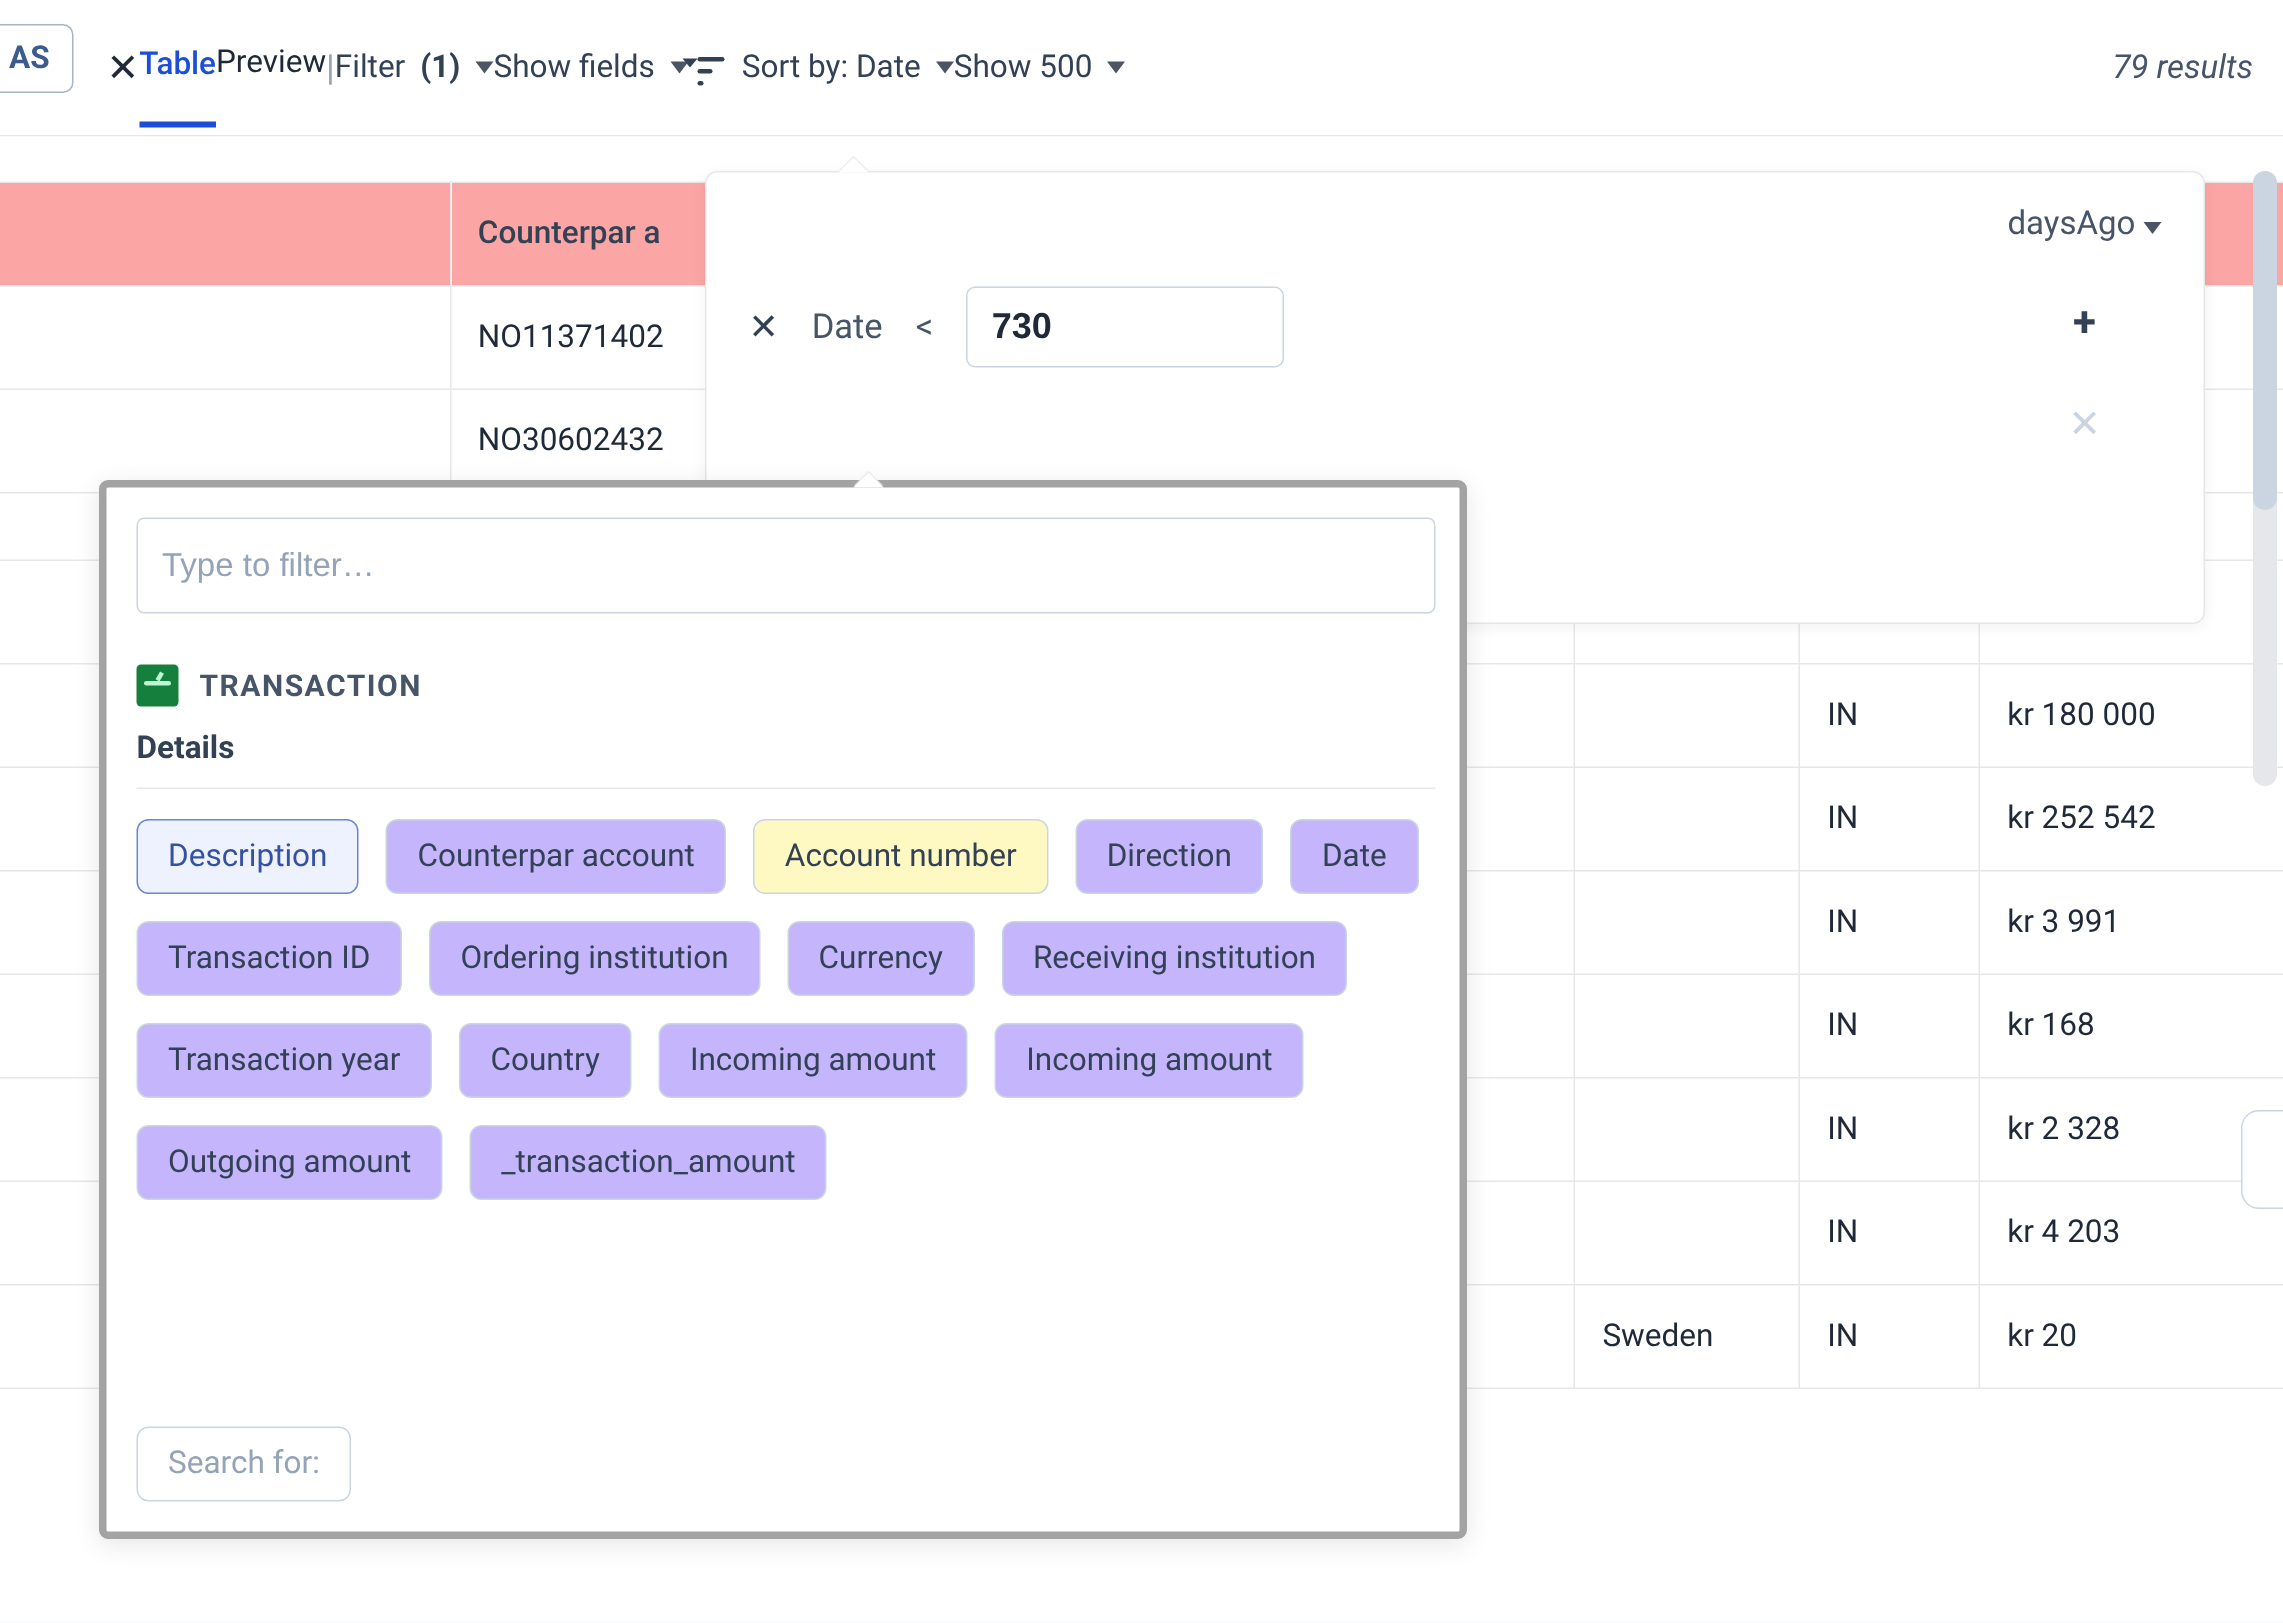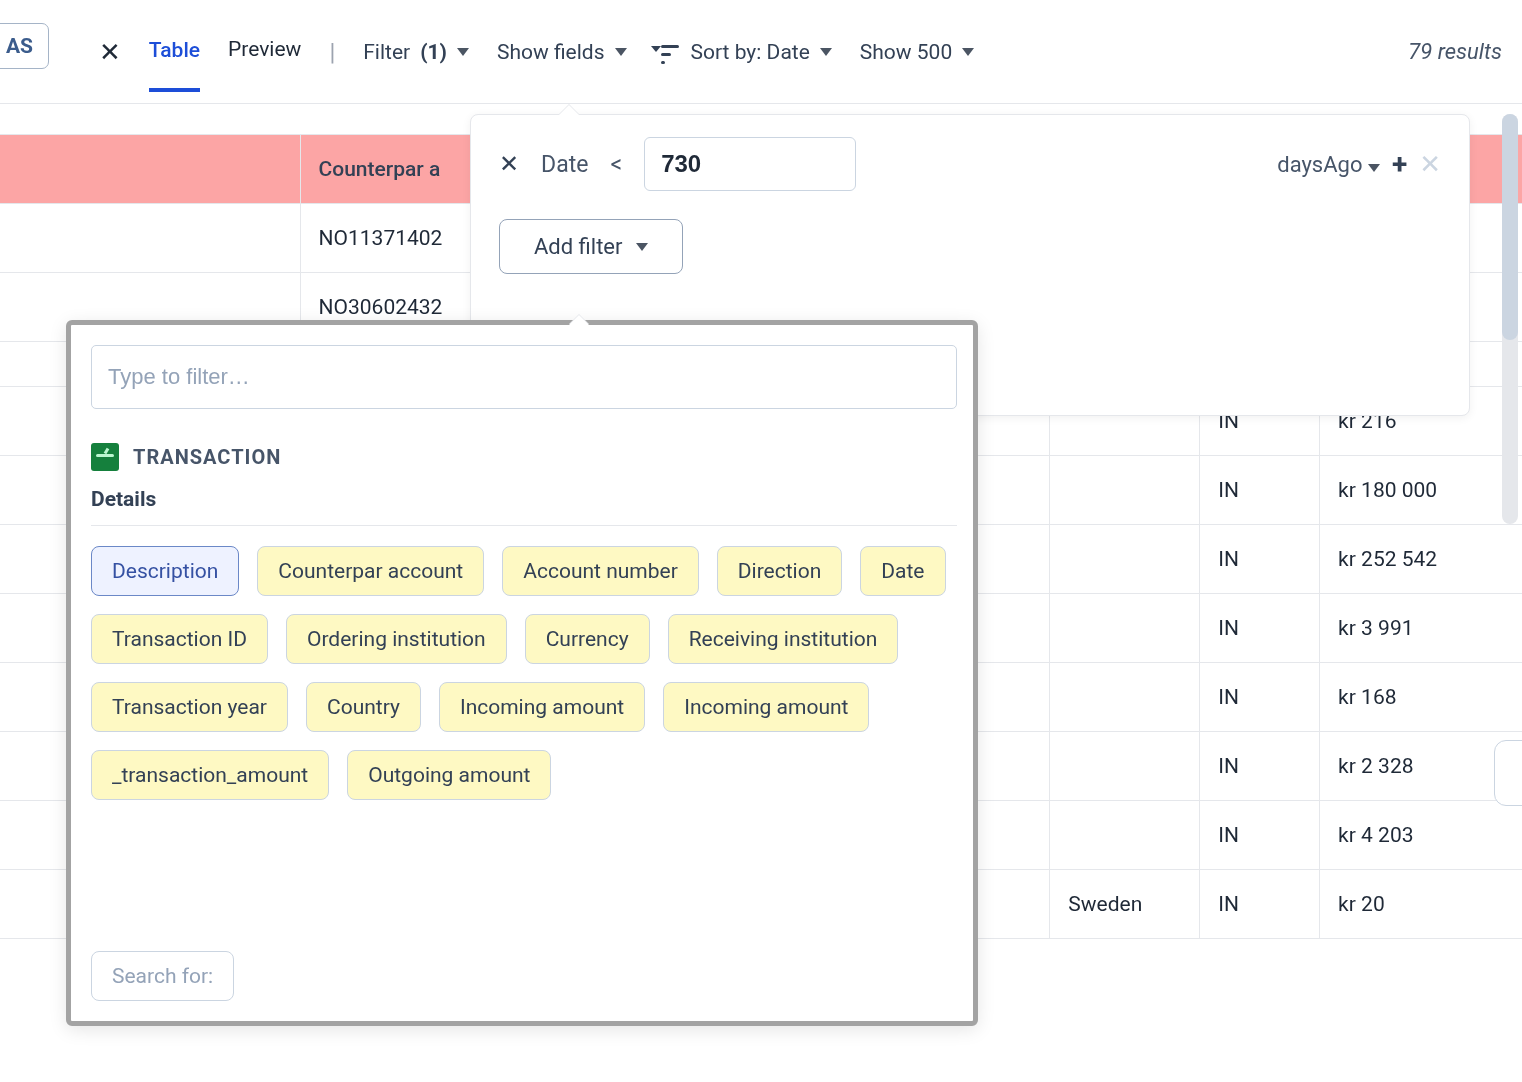--- a/index.html
+++ b/index.html
@@ -11,27 +11,26 @@
     background: #f8fafc;
     width: 1522px;
     height: 1082px;
     overflow: hidden;
     position: relative;
   }
 
   
   .toolbar {
     position: relative;
-    height: 104px;
+    height: 91px;
     background: #fff;
     border-bottom: 1px solid #e5e7eb;
     display: flex;
     align-items: center;
     padding: 0 0 0 0;
-    gap: 28px;
   }
   .toolbar .btn-chip {
     border: 1.5px solid #a5b4c7;
     border-radius: 7px;
     padding: 10px 15px;
     color: #3b5c8c;
     font-weight: 700;
     background: #fff;
     position: relative;
     left: -10px;
@@ -186,23 +185,24 @@
     font-size:24px;
     font-weight:700;
     color:#1f2937;
     width:212px;
     background:#fff;
   }
   .filter-right {
     margin-left:auto;
     display:flex;
     align-items:center;
-    gap:12px;
+    gap:36px;
     color:#475569;
     font-size:22px;
+    flex-direction:column;
   }
   .plus { font-size:28px; font-weight:700; cursor:pointer; color:#334155;}
   .close-muted { color:#cbd5e1; font-size:26px; cursor:pointer;}
   .add-filter-btn {
     margin-top:28px;
     display:inline-flex;
     align-items:center;
     gap:14px;
     border:1.5px solid #94a3b8;
     border-radius:8px;
@@ -293,21 +293,21 @@
     display:flex;
     flex-wrap:wrap;
     gap:18px;
   }
   .chip {
     border:1.5px solid #cbd5e1;
     border-radius:8px;
     padding:12px 20px;
     font-size:21px;
     color:#334155;
-    background:#fef9c3;
+    background:#c4b5fd;
     cursor:pointer;
   }
   .chip.selected {
     background:#eef2ff;
     border-color:#6b88c7;
     color:#3551a3;
   }
   .chip.hover {
     background:#fef9c3;
     text-align:center;
@@ -555,22 +555,22 @@
       <span class="chip">Direction</span>
       <span class="chip">Date</span>
       <span class="chip">Transaction ID</span>
       <span class="chip">Ordering institution</span>
       <span class="chip">Currency</span>
       <span class="chip">Receiving institution</span>
       <span class="chip">Transaction year</span>
       <span class="chip">Country</span>
       <span class="chip">Incoming amount</span>
       <span class="chip">Incoming amount</span>
+      <span class="chip">Outgoing amount</span>
       <span class="chip">_transaction_amount</span>
-      <span class="chip">Outgoing amount</span>
     </div>
   <span class="search-for">Search for:</span>
 </div>
 
 <div class="vscroll">
   <div class="thumb"></div>
 </div>
 <div class="floating-btn"></div>
 
 </body></html>

